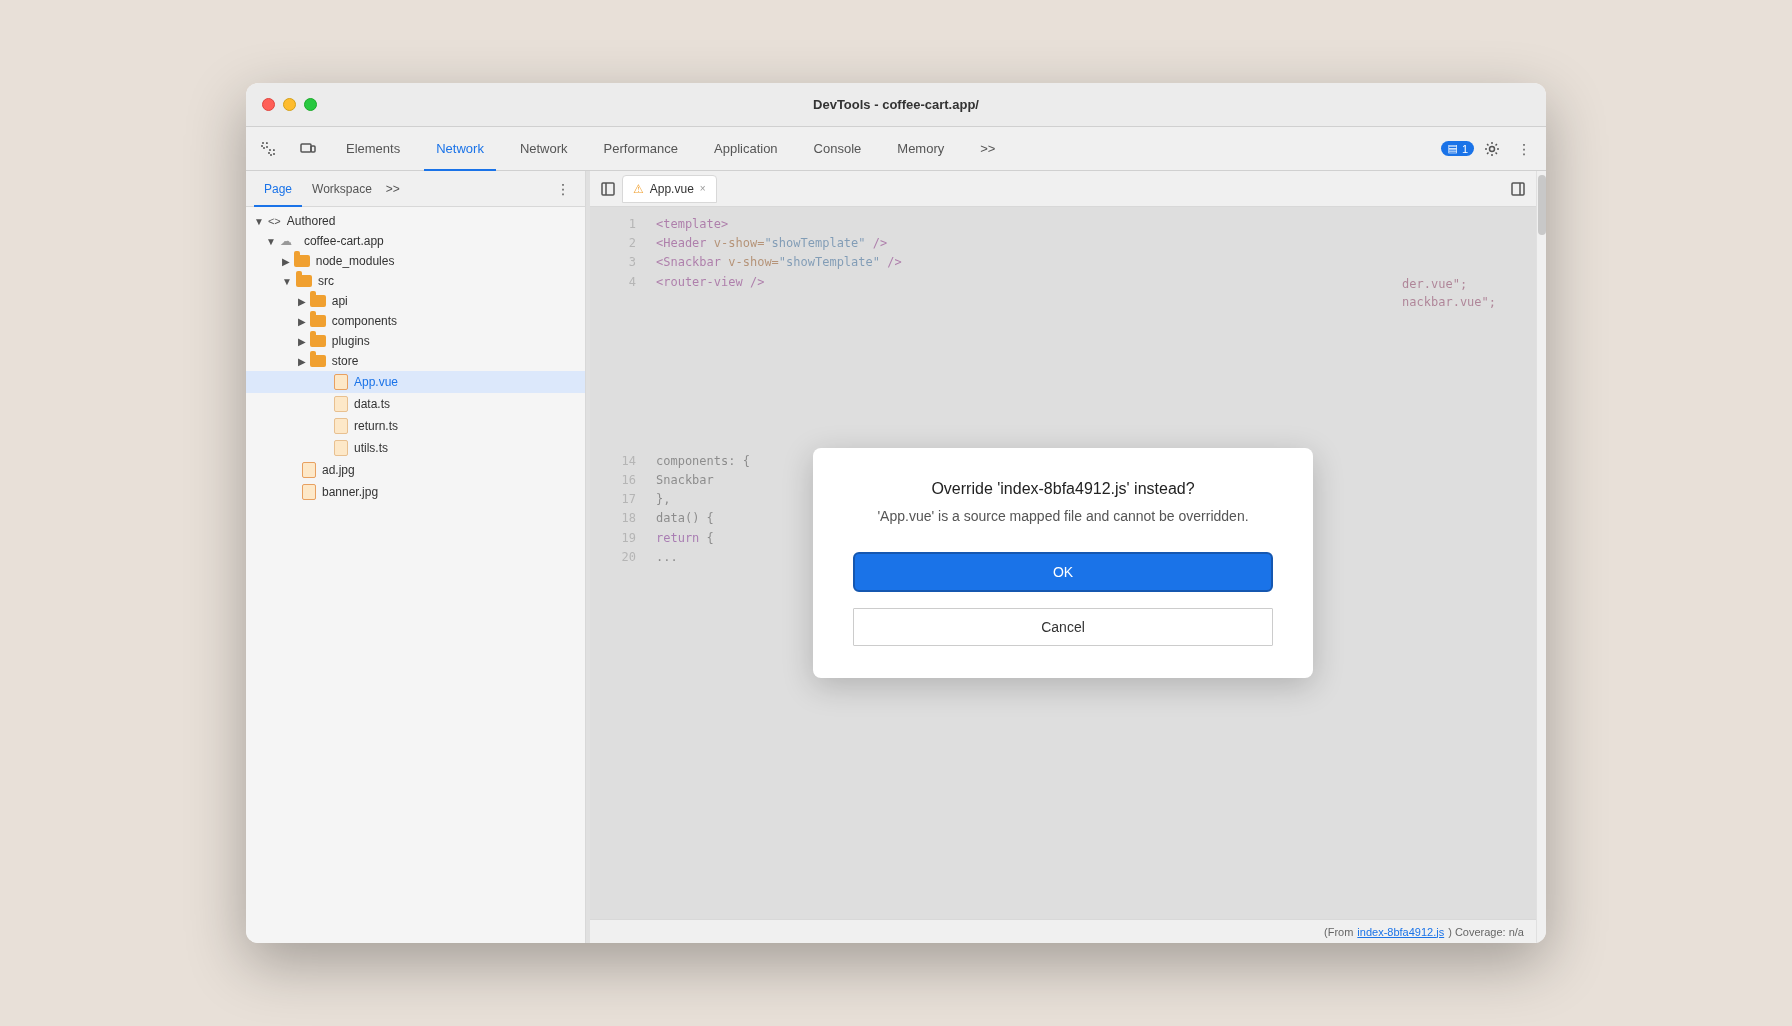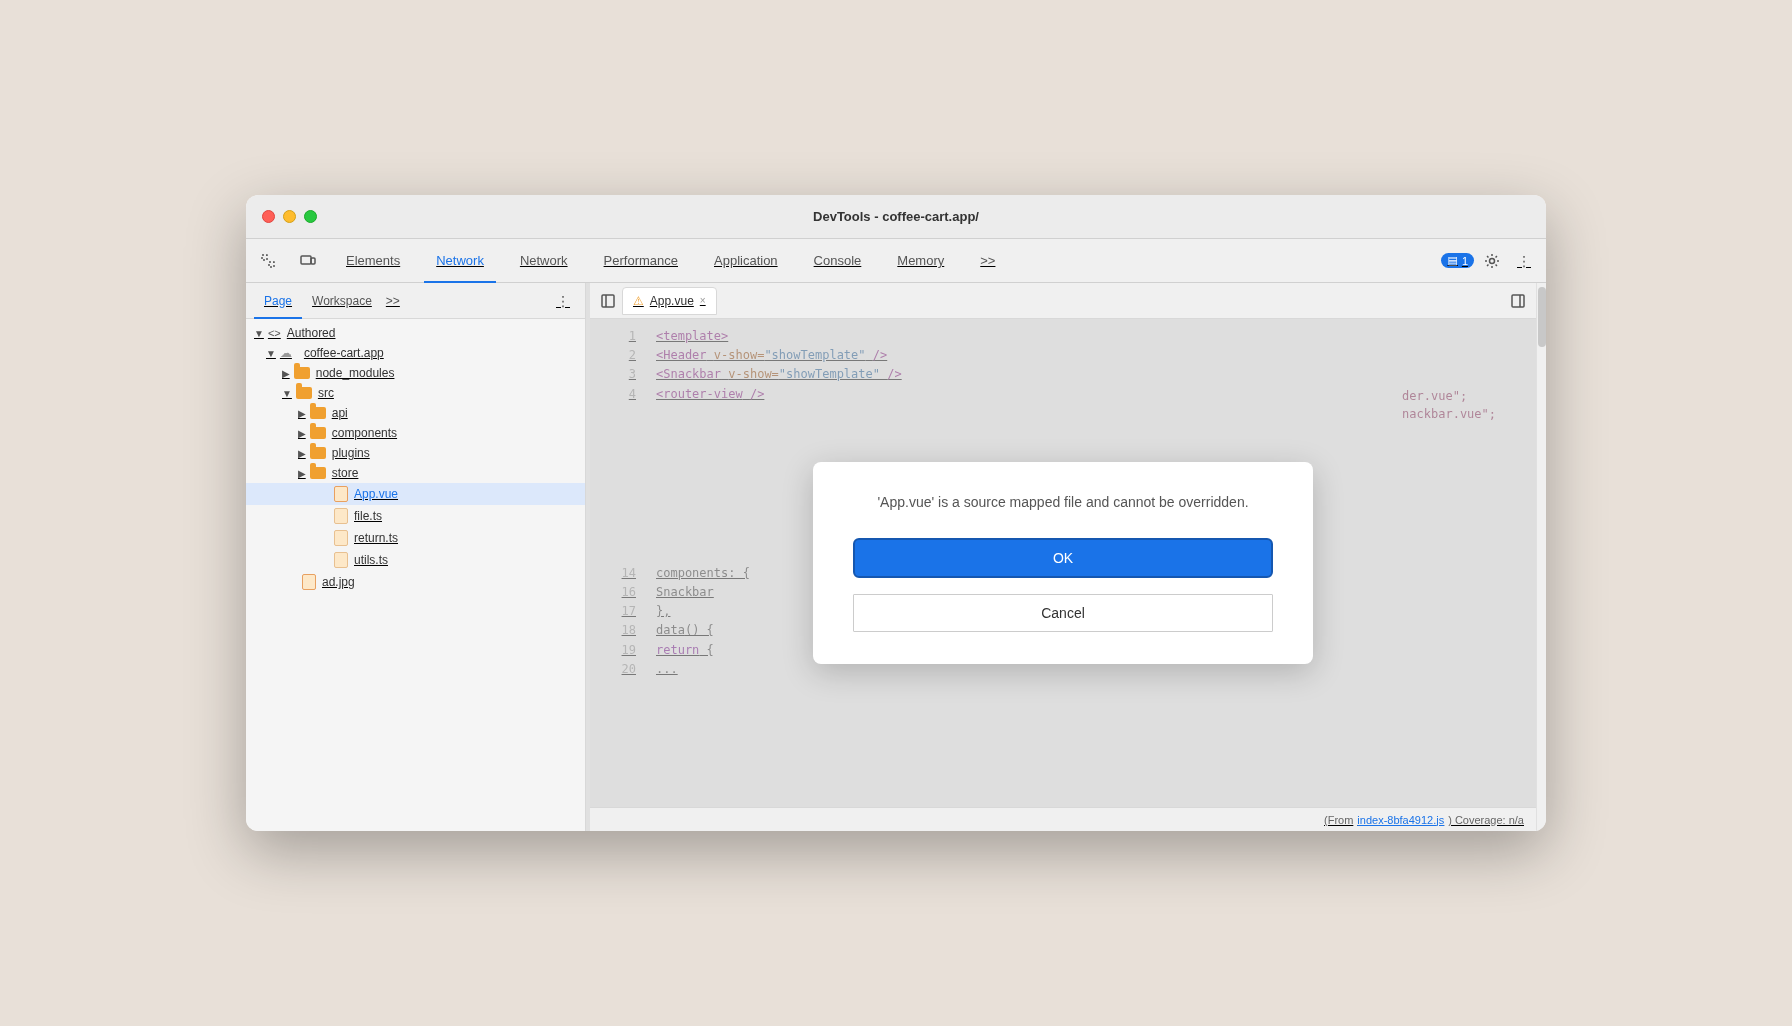--- a/index.html
+++ b/index.html
@@ -6,28 +6,27 @@
     body {
       background: #e8e0d8;
       display: flex;
       justify-content: center;
       align-items: center;
       height: 100vh;
       font-family: -apple-system, BlinkMacSystemFont, 'Segoe UI', sans-serif;
     }
     .window {
       width: 1300px;
-      height: 636px;
+      height: 860px;
       background: #f5f5f5;
       border-radius: 12px;
       box-shadow: 0 20px 60px rgba(0,0,0,0.3);
       display: flex;
       flex-direction: column;
       overflow: hidden;
-      text-decoration: underline;
     }
     
     .titlebar {
       background: #ececec;
       height: 44px;
       display: flex;
       align-items: center;
       padding: 0 16px;
       border-bottom: 1px solid #d0d0d0;
       position: relative;
@@ -543,41 +542,46 @@
 
         <div class="tree-item tree-indent-4 selected">
           <span style="width:16px;margin-right:4px;"></span>
           <span class="file-icon file-icon-orange"></span>
           <span>App.vue</span>
         </div>
 
         <div class="tree-item tree-indent-4">
           <span style="width:16px;margin-right:4px;"></span>
           <span class="file-icon"></span>
-          <span>file.ts</span>
+          <span>data.ts</span>
         </div>
 
         <div class="tree-item tree-indent-4">
           <span style="width:16px;margin-right:4px;"></span>
           <span class="file-icon"></span>
           <span>return.ts</span>
         </div>
 
         <div class="tree-item tree-indent-4">
           <span style="width:16px;margin-right:4px;"></span>
           <span class="file-icon"></span>
           <span>utils.ts</span>
         </div>
 
         <div class="tree-item tree-indent-2">
           <span style="width:16px;margin-right:4px;"></span>
           <span class="file-icon file-icon-orange"></span>
           <span>ad.jpg</span>
         </div>
 
+        <div class="tree-item tree-indent-2">
+          <span style="width:16px;margin-right:4px;"></span>
+          <span class="file-icon file-icon-orange"></span>
+          <span>banner.jpg</span>
+        </div>
       </div>
     </div>
 
     <div style="width:4px; background:#e0e0e0; cursor:col-resize;"></div>
 
     <div class="editor-panel">
 
       <div class="editor-tabs">
         <div class="editor-tab-toggle">
           <svg width="14" height="14" viewBox="0 0 14 14" fill="none">
@@ -672,20 +676,21 @@
           </div>
         </div>
 
         <div style="position:absolute; right: 40px; top: 70px; font-family: monospace; font-size: 12px; color: #888; pointer-events: none;">
           <div><span style="color:#8b2252;">der.vue";</span></div>
           <div style="margin-top:4px;"><span style="color:#8b2252;">nackbar.vue";</span></div>
         </div>
 
         <div class="overlay">
           <div class="dialog">
+            <div class="dialog-title">Override 'index-8bfa4912.js' instead?</div>
             <div class="dialog-subtitle">'App.vue' is a source mapped file and cannot be overridden.</div>
             <div class="dialog-buttons">
               <button class="btn-ok">OK</button>
               <button class="btn-cancel">Cancel</button>
             </div>
           </div>
         </div>
       </div>
 
       <div class="status-bar">

